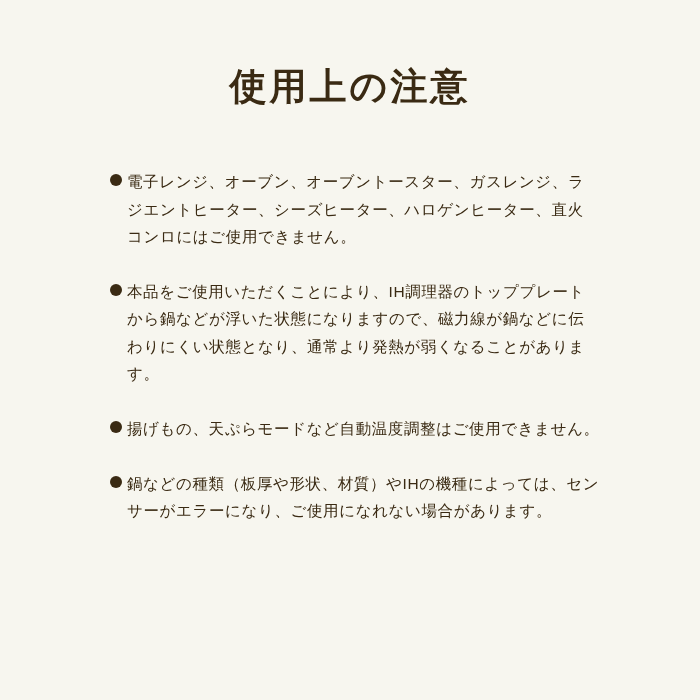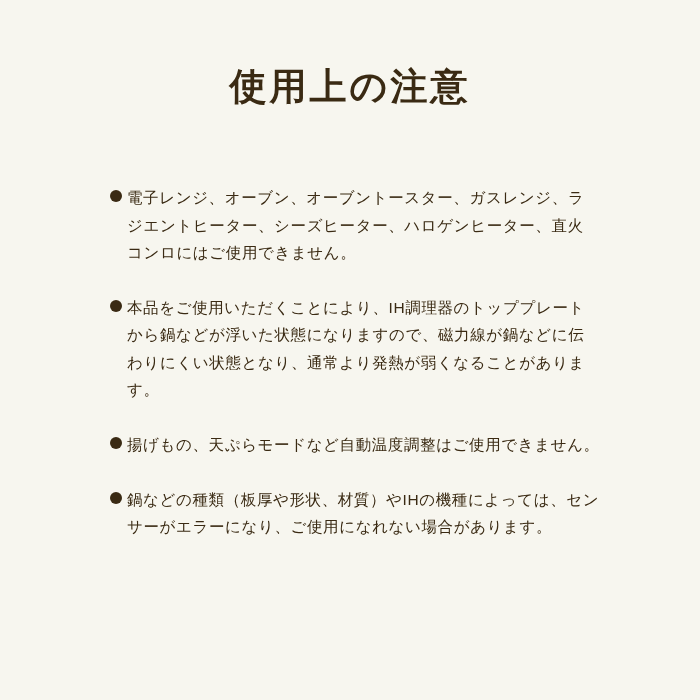--- a/index.html
+++ b/index.html
@@ -27,21 +27,21 @@
     left: 0;
     width: 700px;
     text-align: center;
     font-size: 37px;
     font-weight: bold;
     letter-spacing: 3px;
     color: #3a2a13;
   }
   .notes {
     position: absolute;
-    top: 184px;
+    top: 168px;
     left: 110px;
     width: 490px;
   }
   .note {
     display: flex;
     align-items: flex-start;
     margin-bottom: 27px;
   }
   .note:last-child {
     margin-bottom: 16px;

